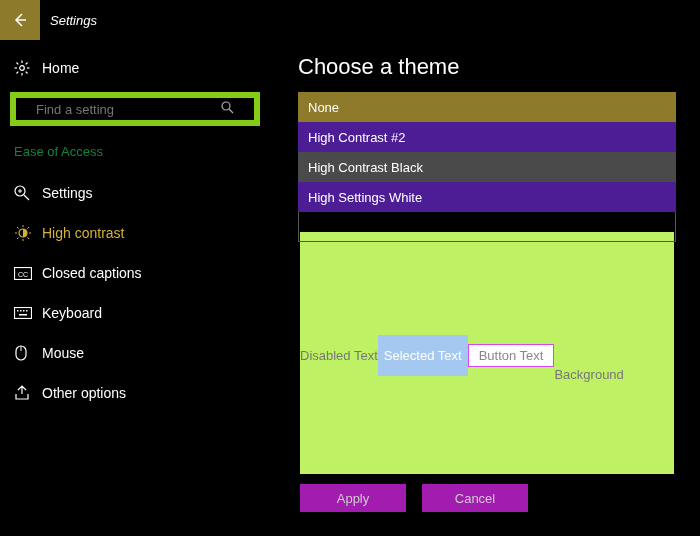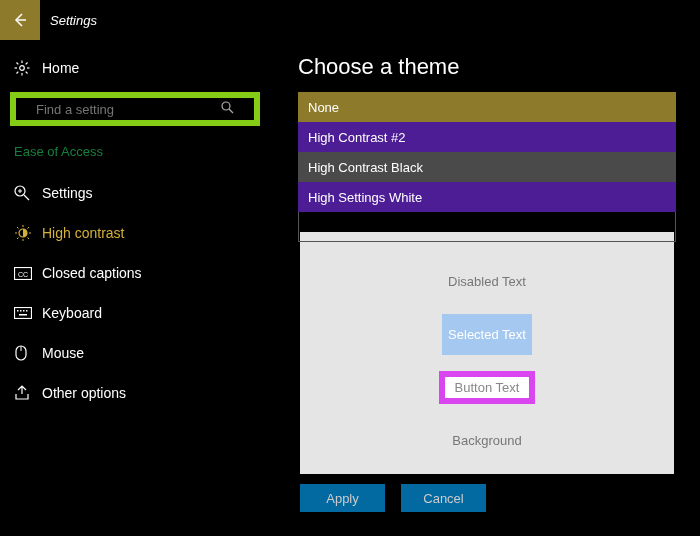--- a/index.html
+++ b/index.html
@@ -31,27 +31,27 @@
   .content { flex: 1; padding: 14px 22px 0 28px; position: relative; }
   .heading { font-size: 22px; font-weight: 300; margin-bottom: 18px; }
 
   .dropdown { position: relative; }
   .dd-border { position: absolute; top: 0; right: 2px; width: 378px; border: 1px solid #555; }
   .dd-list { position: absolute; top: 0; right: 2px; width: 378px; background: #4c1d95; }
   .dd-item { height: 30px; display: flex; align-items: center; padding-left: 10px; font-size: 13px; cursor: pointer; }
   .dd-item.selected { background: #8d7a2a; }
   .dd-item.hover { background: #4a4a4a; }
 
-  .preview { margin-top: 152px; margin-left: 2px; width: 374px; height: 242px; background: #e5e5e5; color: #777; display: flex; flex-direction: column; align-items: center; justify-content: flex-start; padding-top: 42px; }
+  .preview { margin-top: 152px; margin-left: 2px; width: 374px; height: 242px; background: #bef264; color: #777; display: flex; align-items: center; justify-content: flex-start; padding-top: 42px; }
   .preview .row { margin-bottom: 38px; font-size: 13px; }
   .selected-text { background: #a5c8f0; color: #fff; padding: 13px 6px; }
-  .btn-text { border: 6px solid #d946ef; padding: 3px 10px; color: #888; background: #fff; }
+  .btn-text { border: 1px solid #d946ef; padding: 3px 10px; color: #888; background: #fff; }
 
   .action-row { display: flex; gap: 16px; margin-top: 10px; padding-left: 2px; }
-  .action-btn { width: 85px; height: 28px; background: #0369a1; color: #ccc; display: flex; align-items: center; justify-content: center; cursor: pointer; font-size: 13px; }
+  .action-btn { width: 106px; height: 28px; background: #a21caf; color: #ccc; display: flex; align-items: center; justify-content: center; cursor: pointer; font-size: 13px; }
 </style>
 </head>
 <body>
 
 <div class="titlebar">
   <div class="back-btn">
     <svg width="16" height="16" viewBox="0 0 16 16">
         <path d="M10 2 L4 8 L10 14" stroke="#fff" stroke-width="1.5" fill="none"></path>
         <path d="M4 8 L14 8" stroke="#fff" stroke-width="1.5"></path>
       </svg>

